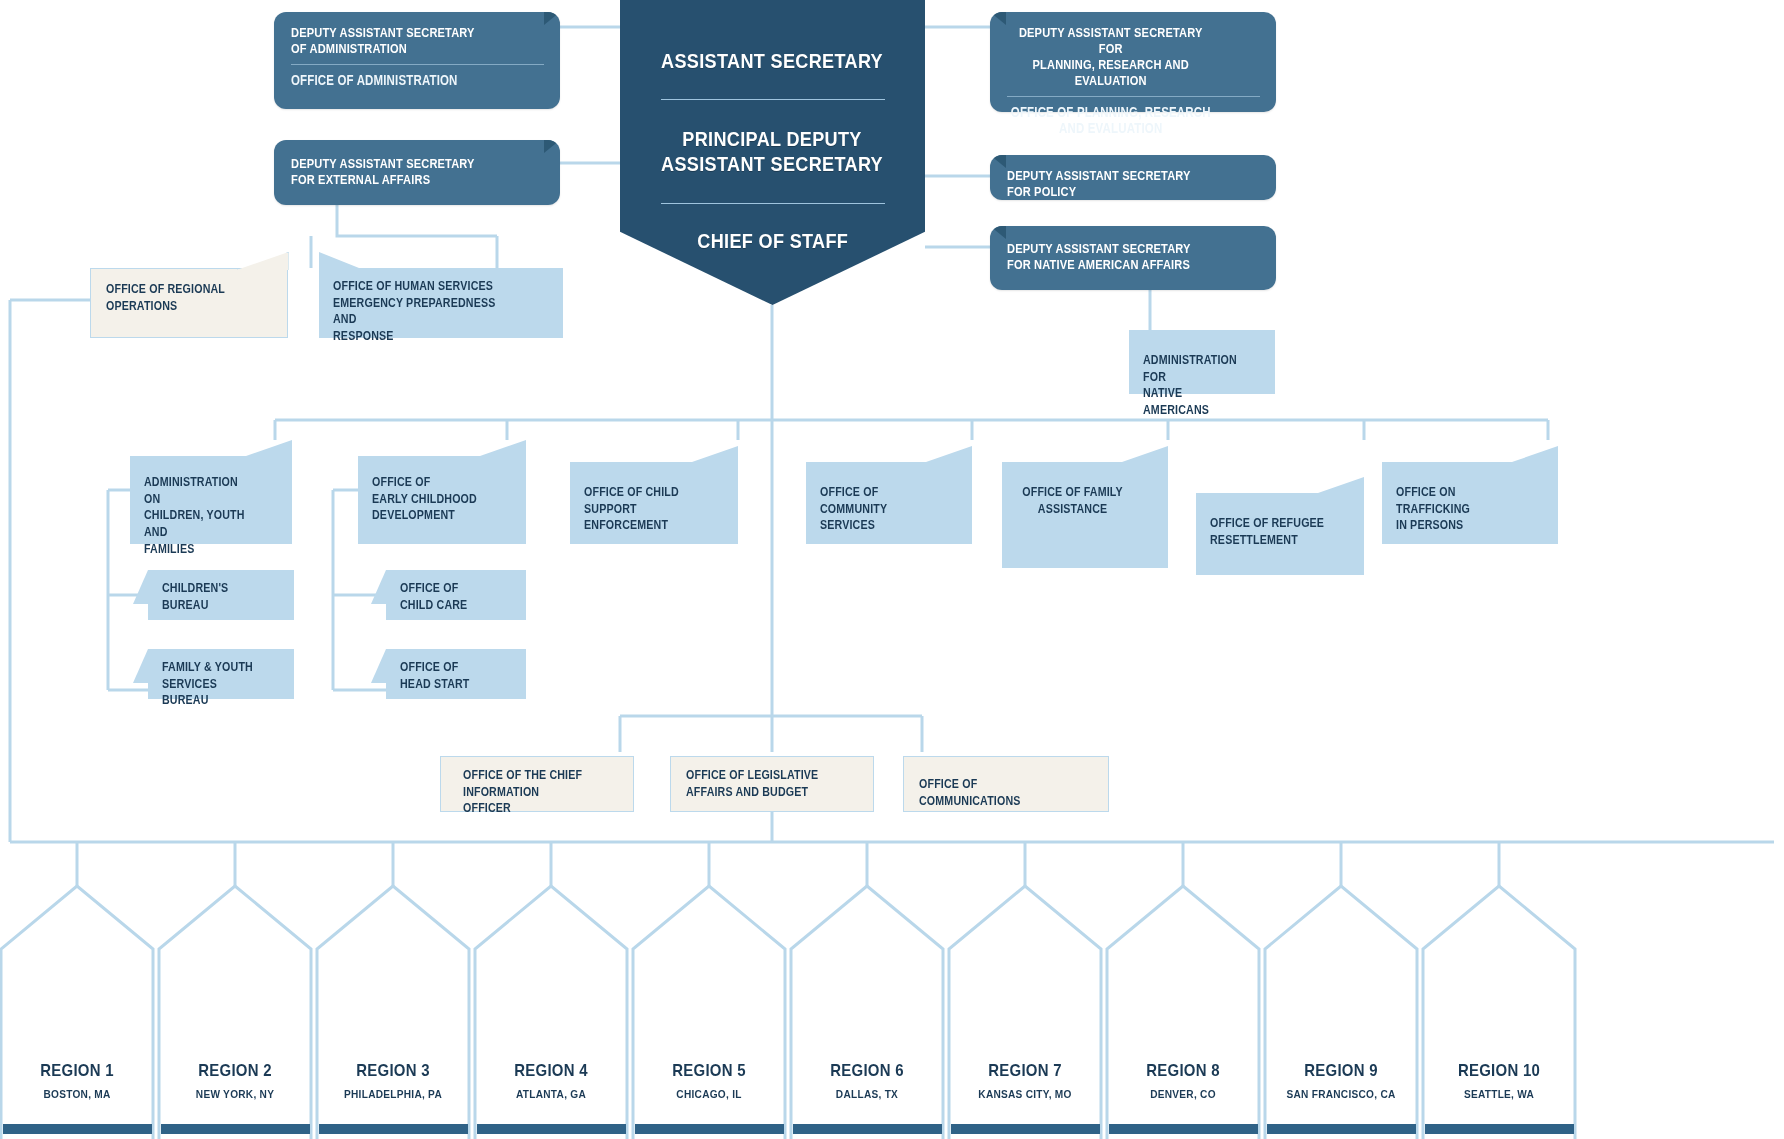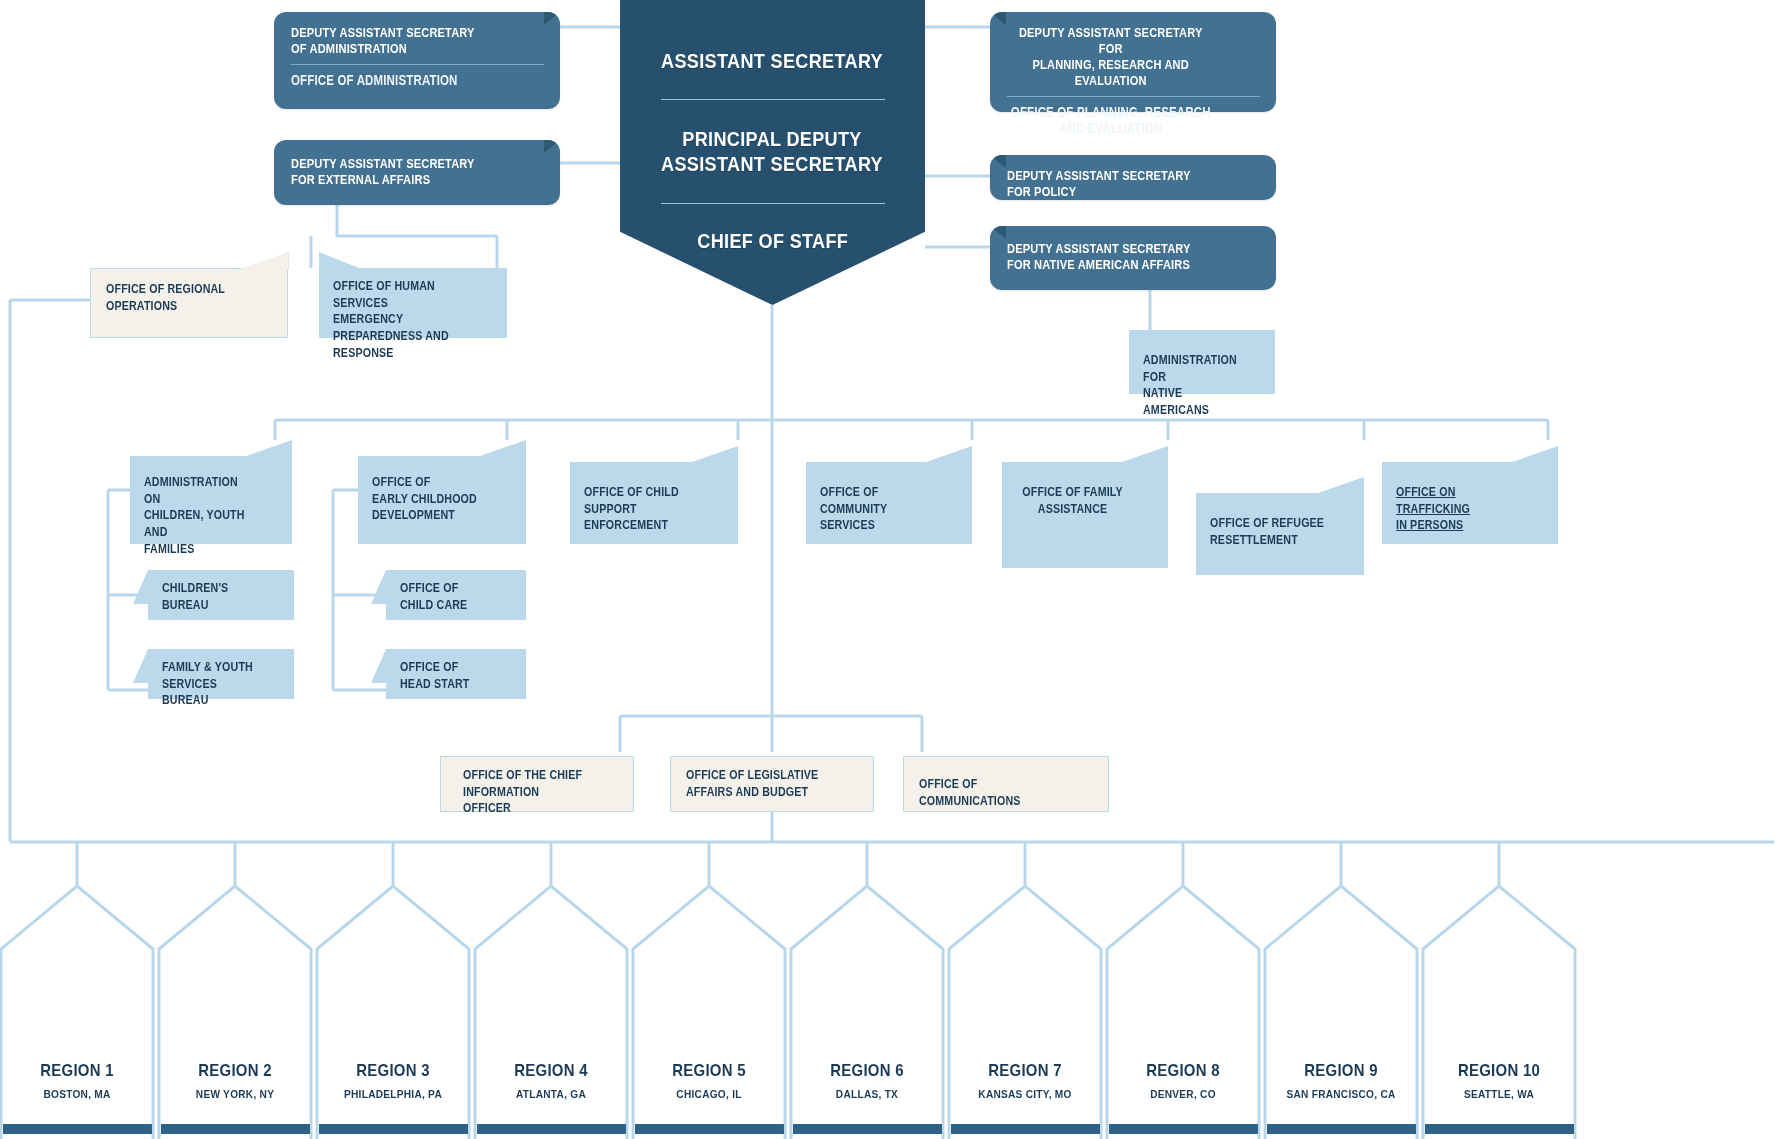--- a/index.html
+++ b/index.html
@@ -251,21 +251,21 @@
   </div>
 
   <div class="node cbox" style="left:90px;top:268px;width:198px;height:70px;">
     <div class="tabc-r"></div>
     <div class="pad">
       <div class="txt t">OFFICE OF REGIONAL
 OPERATIONS</div>
     </div>
   </div>
 
-  <div class="node bbox" style="left:319px;top:268px;width:188px;height:70px;">
+  <div class="node bbox" style="left:319px;top:268px;width:244px;height:70px;">
     <div class="tab-l"></div>
     <div class="pad" style="padding-top:10px;">
       <div class="txt t">OFFICE OF HUMAN SERVICES
 EMERGENCY PREPAREDNESS AND
 RESPONSE</div>
     </div>
   </div>
 
   <div class="node bbox" style="left:1129px;top:330px;width:146px;height:64px;">
     <div class="pad" style="padding-top:22px;">
@@ -319,21 +319,21 @@
   <div class="node bbox" style="left:1196px;top:462px;width:168px;height:82px;margin-top:31px;">
     <div class="tab-r"></div>
     <div class="pad" style="padding-top:22px;">
       <div class="txt t">OFFICE OF REFUGEE
 RESETTLEMENT</div>
     </div>
   </div>
 
   <div class="node bbox" style="left:1382px;top:462px;width:176px;height:82px;">
     <div class="tab-r"></div>
-    <div class="pad" style="padding-top:22px;text-decoration:underline;">
+    <div class="pad" style="padding-top:22px;">
       <div class="txt t">OFFICE ON TRAFFICKING
 IN PERSONS</div>
     </div>
   </div>
 
   <div class="node bbox" style="left:148px;top:570px;width:146px;height:50px;">
     <div class="tab-side"></div>
     <div class="pad" style="padding-top:10px;">
       <div class="txt t">CHILDREN'S
 BUREAU</div>

